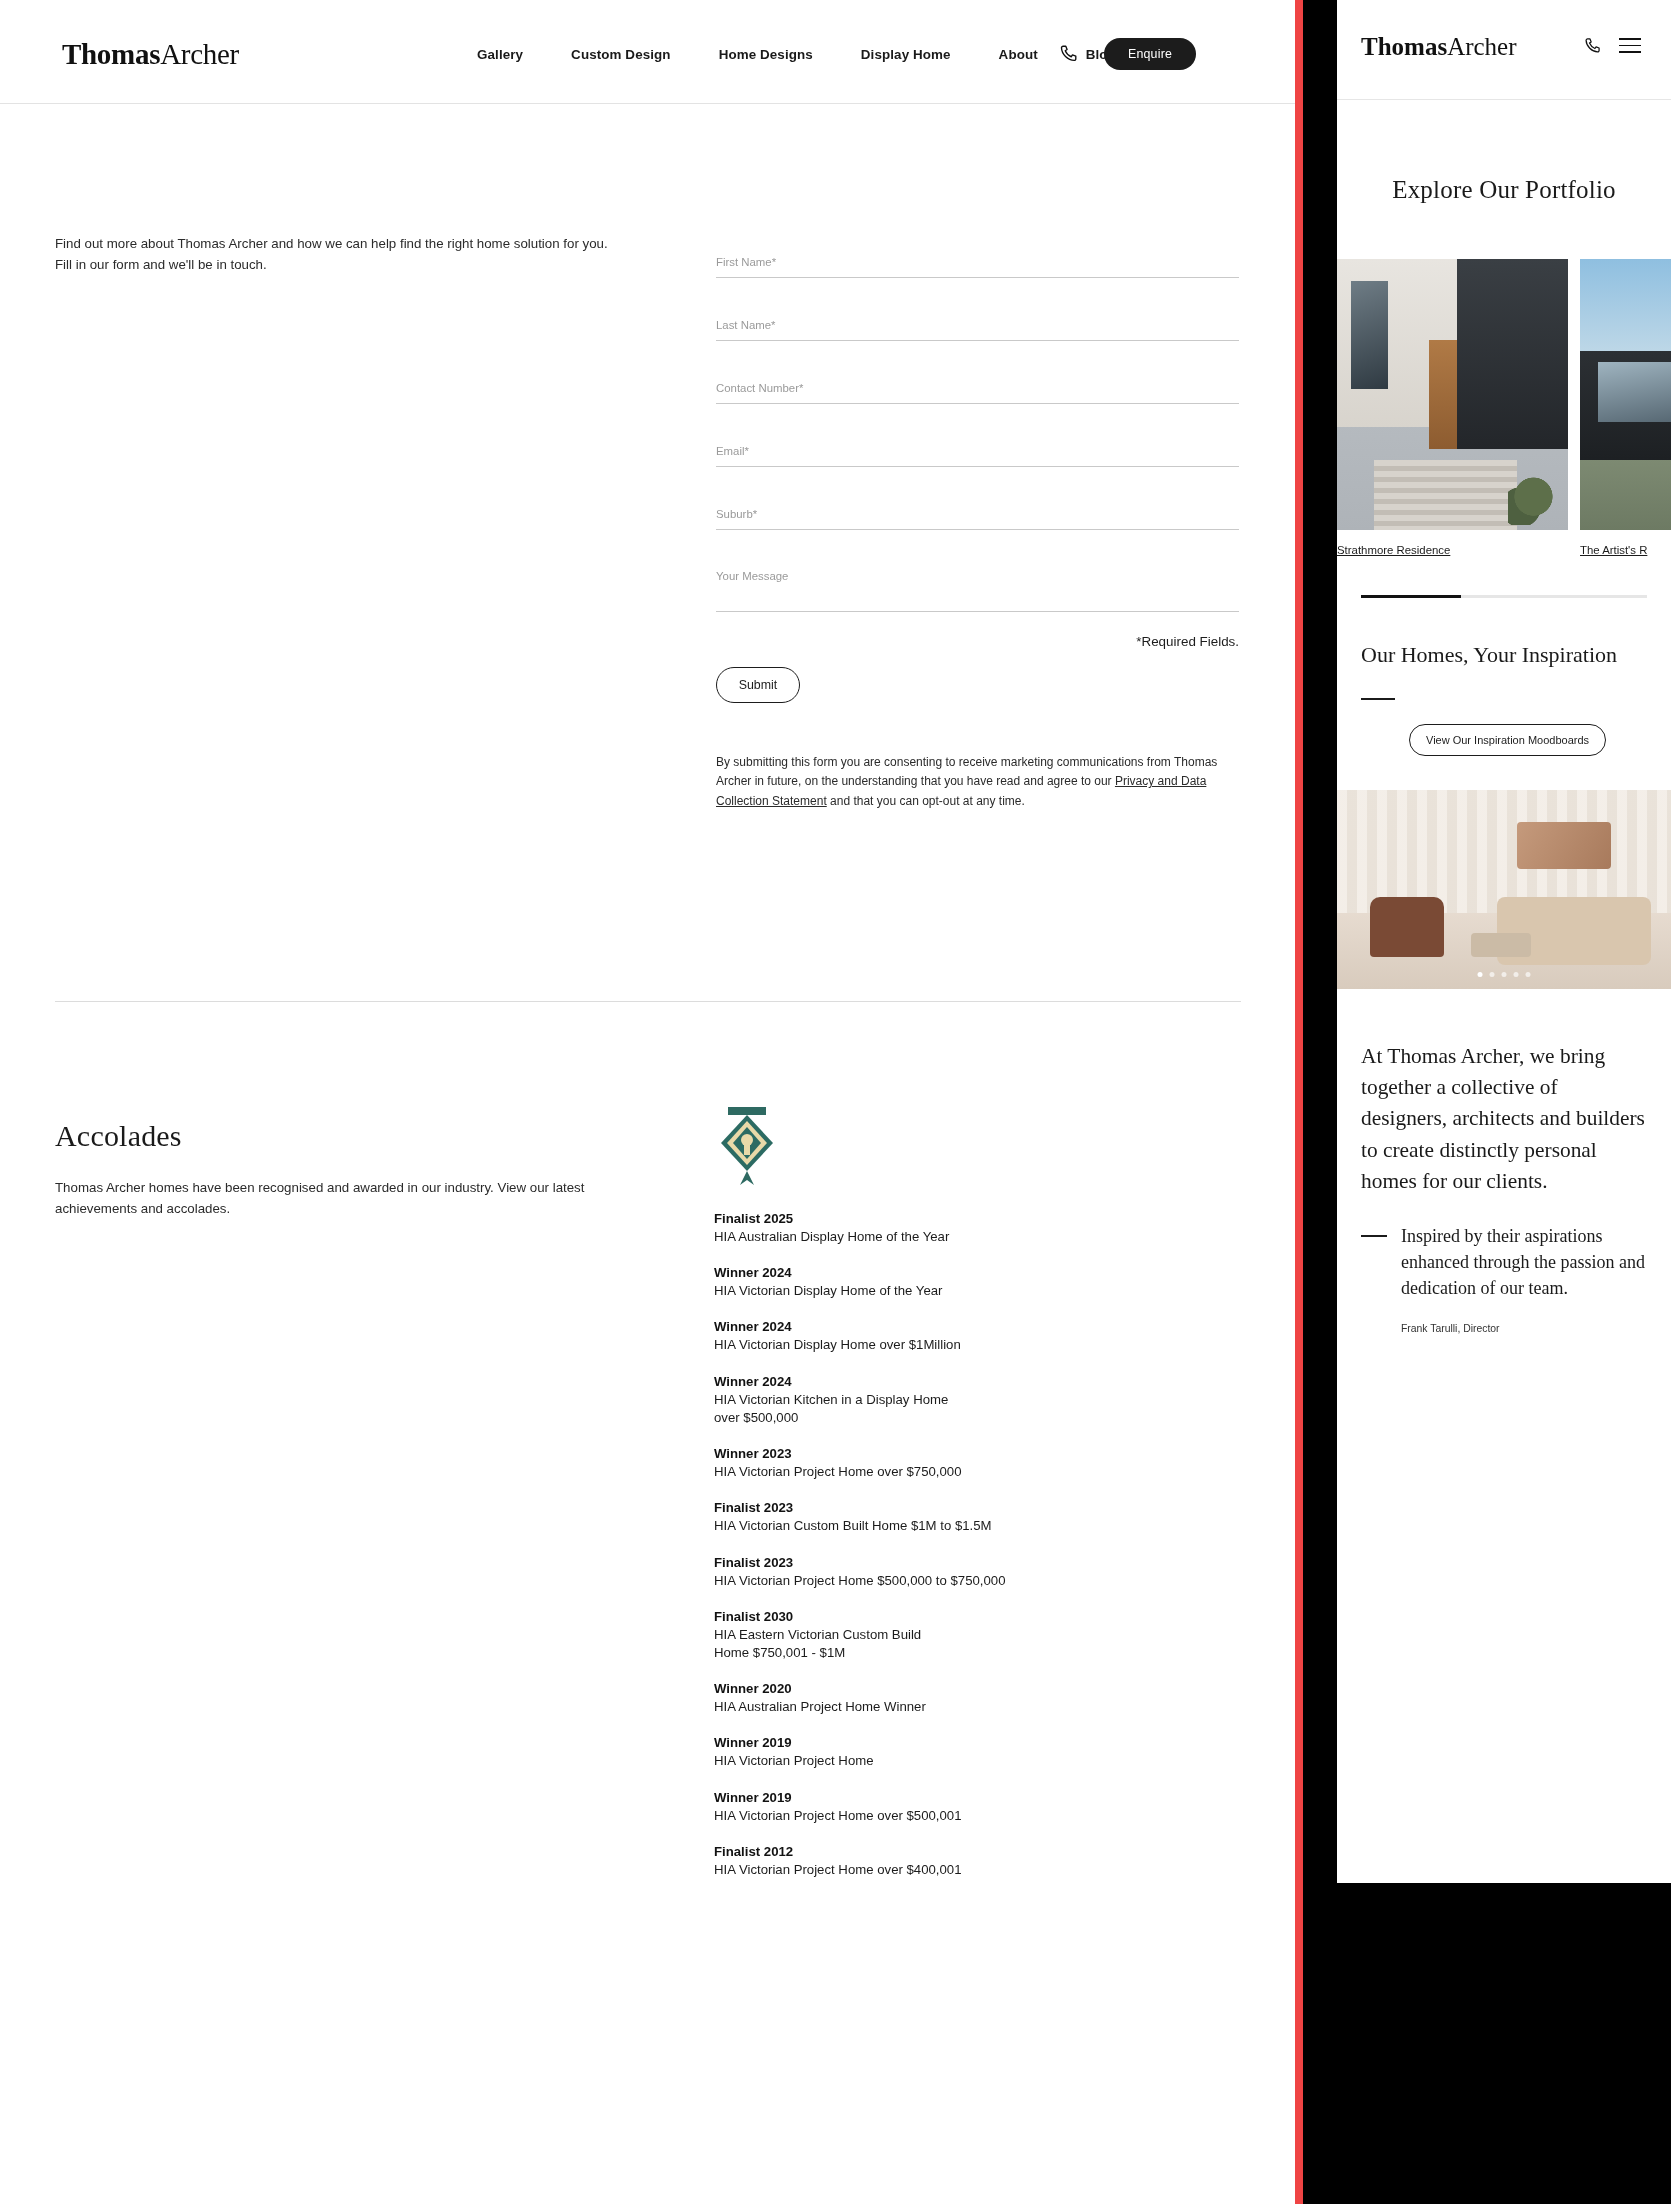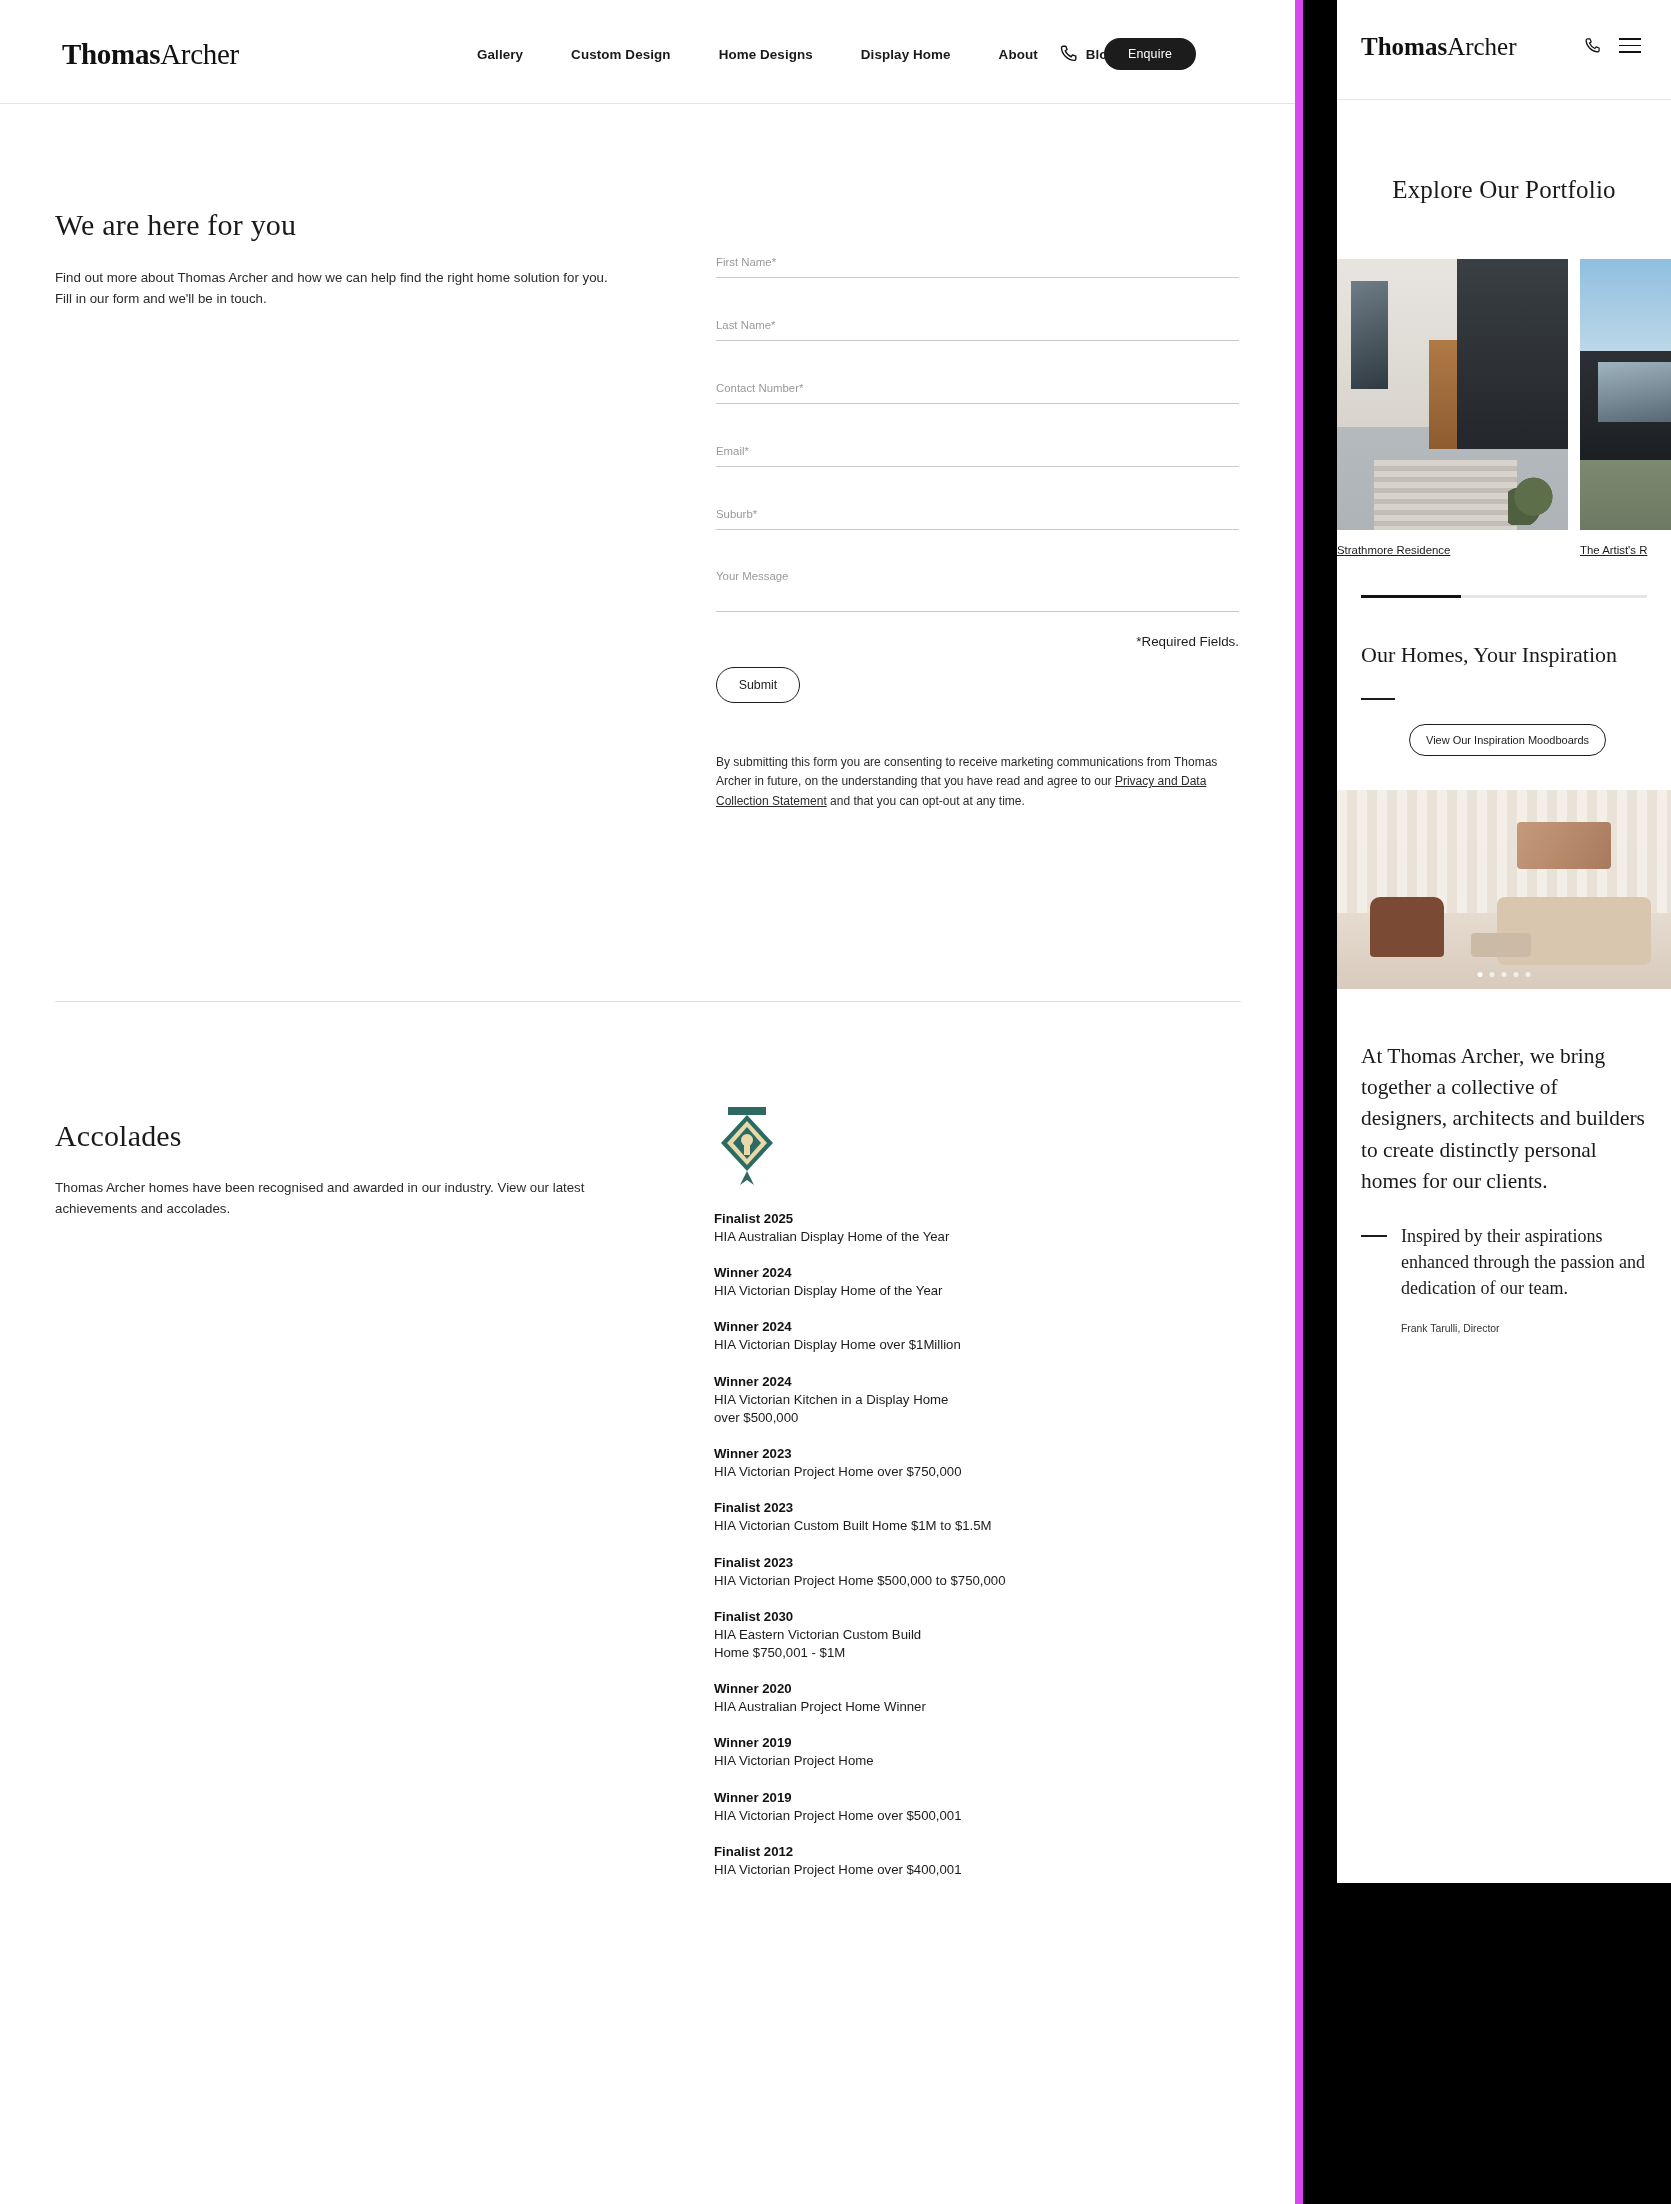--- a/index.html
+++ b/index.html
@@ -2,21 +2,21 @@
 <html><head>
 <meta charset="utf-8">
 <style>
   * { box-sizing: border-box; margin: 0; padding: 0; }
   html, body {
     width: 1672px; height: 2205px;
     background: #000;
     font-family: "Liberation Sans", sans-serif;
     overflow: hidden;
   }
-  .stage { position: relative; width: 1672px; height: 2205px; background: #d946ef; }
+  .stage { position: relative; width: 1672px; height: 2205px; background: #ef4444; }
 
   
   .desktop {
     position: absolute; left: 0; top: 0;
     width: 1295px; height: 2205px;
     background: #fff;
     overflow: hidden;
   }
   .dtop-header {
     position: relative;
@@ -286,21 +286,20 @@
         <svg viewBox="0 0 24 24" width="22" height="22" fill="none" stroke="currentColor" stroke-width="1.5" stroke-linecap="round" stroke-linejoin="round">
           <path d="M6.6 3.5h3l1.4 3.6-2 1.4a12 12 0 0 0 6.5 6.5l1.4-2 3.6 1.4v3c0 .9-.8 1.7-1.7 1.6C11.8 18.9 5.1 12.2 4.9 5.2c0-.9.8-1.7 1.7-1.7z"></path>
         </svg>
       </span>
 
       <button class="enquire">Enquire</button>
     </div>
 
     <div class="sec-contact">
       <div class="contact-left">
-        <div class="h2">We are here for you</div>
         <p class="contact-blurb">Find out more about Thomas Archer and how we can help find the right home solution for you. Fill in our form and we'll be in touch.</p>
       </div>
 
       <form class="form">
         <div class="field">
           <input type="text" placeholder="First Name*" style="">
         </div>
         <div class="field">
           <input type="text" placeholder="Last Name*" style="">
         </div>

